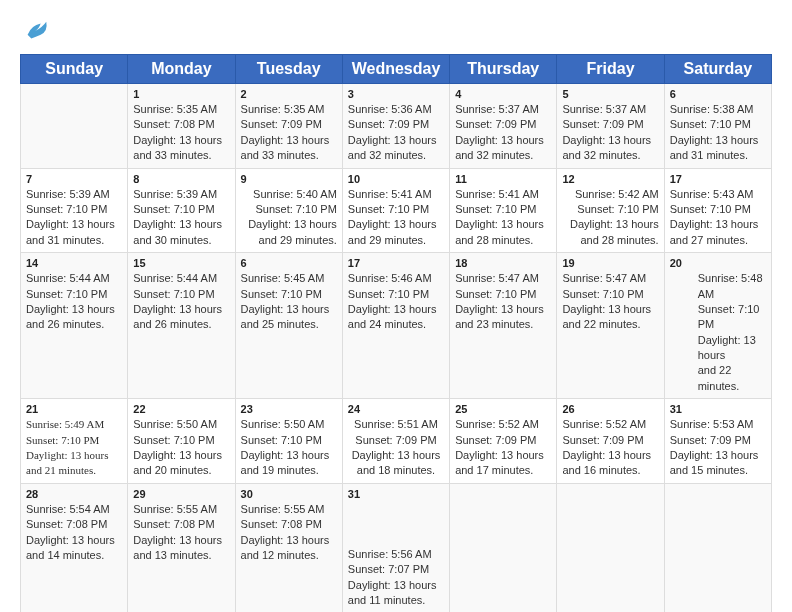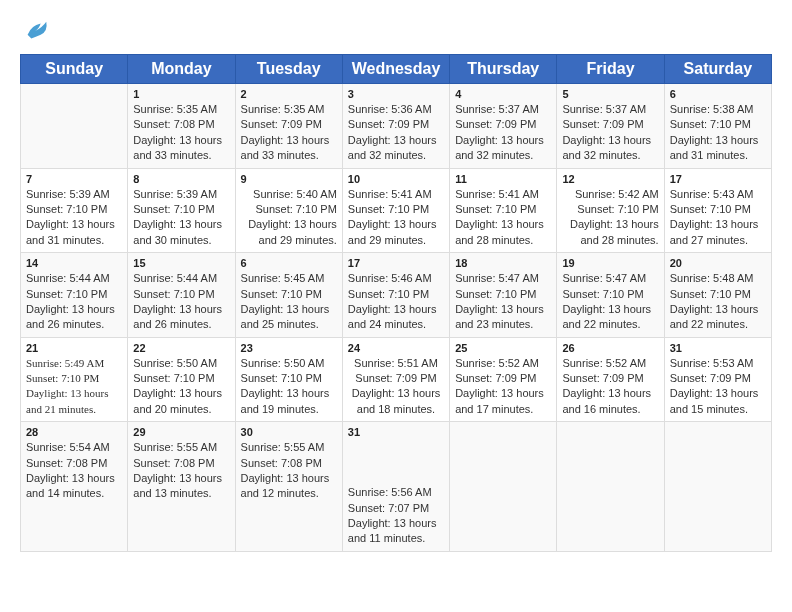--- a/index.html
+++ b/index.html
@@ -264,21 +264,21 @@
           </td>
           <td>
             <span class="day-number">19</span>
             <div class="day-info" style="white-space: pre-line;">Sunrise: 5:47 AM
 Sunset: 7:10 PM
 Daylight: 13 hours
 and 22 minutes.</div>
           </td>
           <td>
             <span class="day-number">20</span>
-            <div class="day-info" style="white-space: pre-line;">Sunrise: 5:48 AM
+            <div class="day-info" style="white-space: pre-line; margin-left: 28px;">Sunrise: 5:48 AM
 Sunset: 7:10 PM
 Daylight: 13 hours
 and 22 minutes.</div>
           </td>
         </tr>
         <tr>
           <td>
             <span class="day-number">21</span>
             <div class="day-info" style="white-space: pre-line; font-family: Liberation Serif, serif;">Sunrise: 5:49 AM
 Sunset: 7:10 PM

